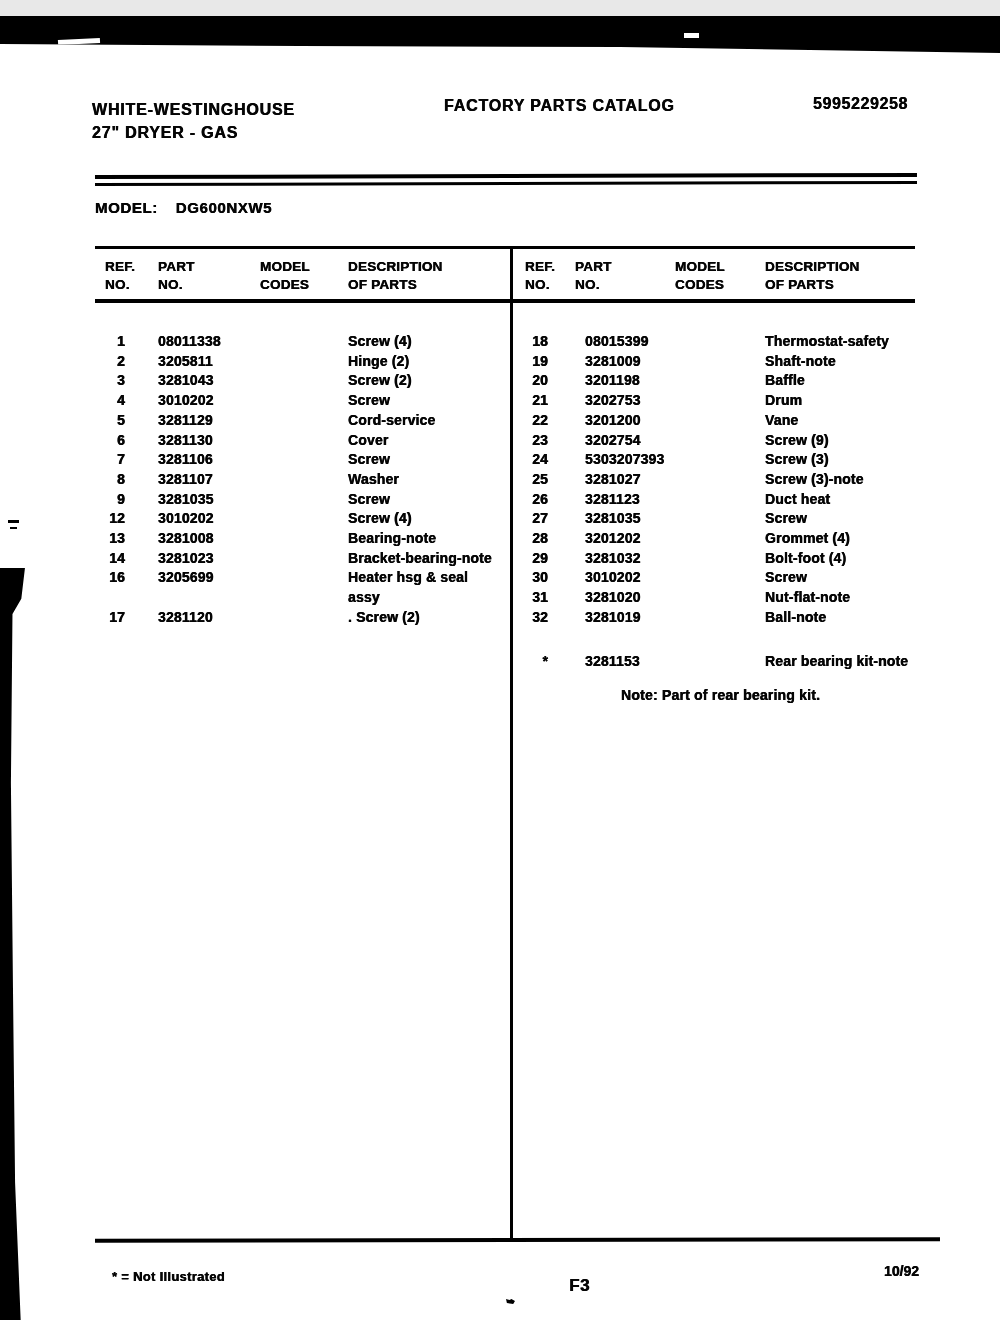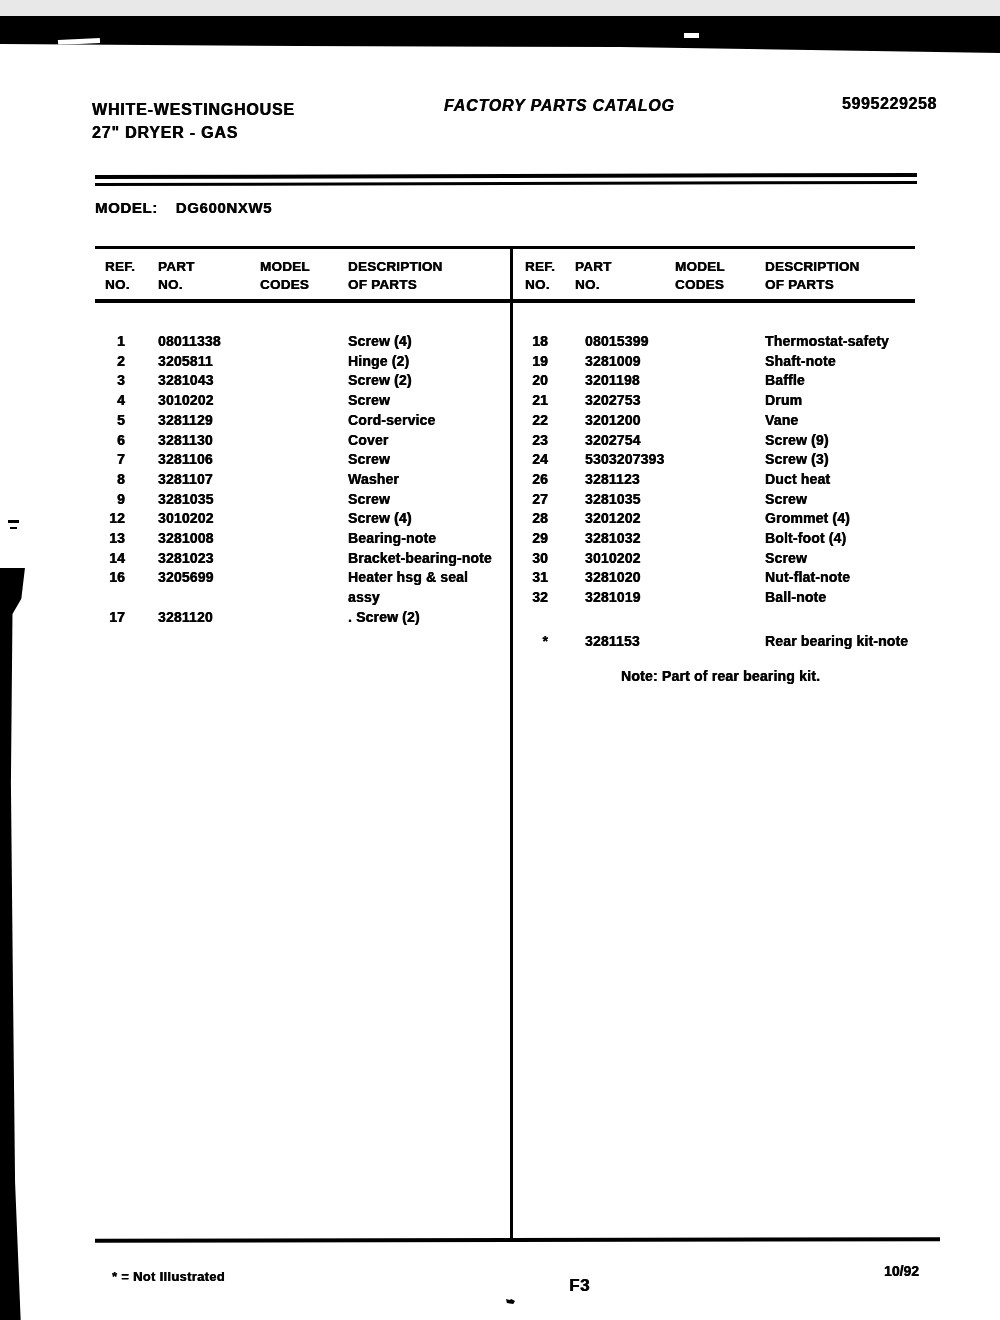--- a/index.html
+++ b/index.html
@@ -30,22 +30,22 @@
   .artifact-dash1 { position:absolute; left:8px; top:504px; width:11px; height:3px; background:#000; }
   .artifact-dash2 { position:absolute; left:10px; top:511px; width:7px; height:2px; background:#000; }
   .artifact-dot   { position:absolute; left:506px; top:1283px; width:9px; height:5px; background:#000; clip-path:polygon(0 0,40% 20%,60% 0,100% 40%,80% 100%,10% 80%); }
   .artifact-bottom {
     position:absolute; left:0; bottom:0; width:100%; height:16px; background:#000;
     clip-path: polygon(0 40%, 25% 28%, 48% 30%, 72% 18%, 100% 8%, 100% 100%, 0 100%);
   }
 
   
   .brand { position:absolute; left:92px; top:82px; font-size:16px; line-height:23px; letter-spacing:.8px; }
-  .catalog-title { position:absolute; left:444px; top:81px; font-size:16px; letter-spacing:.8px;font-style:italic; }
-  .pub-number { position:absolute; left:842px; top:79px; font-size:16px; letter-spacing:.6px; }
+  .catalog-title { position:absolute; left:444px; top:81px; font-size:16px; letter-spacing:.8px; }
+  .pub-number { position:absolute; left:813px; top:79px; font-size:16px; letter-spacing:.6px; }
 
   .double-rule { position:absolute; left:95px; top:158px; width:822px; transform:rotate(-.15deg); }
   .double-rule .bar1 { height:4px; background:#000; margin-bottom:4px; }
   .double-rule .bar2 { height:3px; background:#000; }
 
   .model-line { position:absolute; left:95px; top:183px; font-size:15px; display:flex; gap:18px; letter-spacing:.6px; }
 
   
   .rule-top     { position:absolute; left:95px; top:230px; width:820px; height:3px; background:#000; }
   .rule-header  { position:absolute; left:95px; top:283px; width:820px; height:4px; background:#000; }
@@ -302,20 +302,26 @@
           <div class="cell-desc">Screw (9)</div>
         </div>
 
         <div class="part-row">
           <div class="cell-ref">24</div>
           <div class="cell-part">5303207393</div>
           <div class="cell-model"></div>
           <div class="cell-desc">Screw (3)</div>
         </div>
 
+        <div class="part-row">
+          <div class="cell-ref">25</div>
+          <div class="cell-part">3281027</div>
+          <div class="cell-model"></div>
+          <div class="cell-desc">Screw (3)-note</div>
+        </div>
 
         <div class="part-row">
           <div class="cell-ref">26</div>
           <div class="cell-part">3281123</div>
           <div class="cell-model"></div>
           <div class="cell-desc">Duct heat</div>
         </div>
 
         <div class="part-row">
           <div class="cell-ref">27</div>

